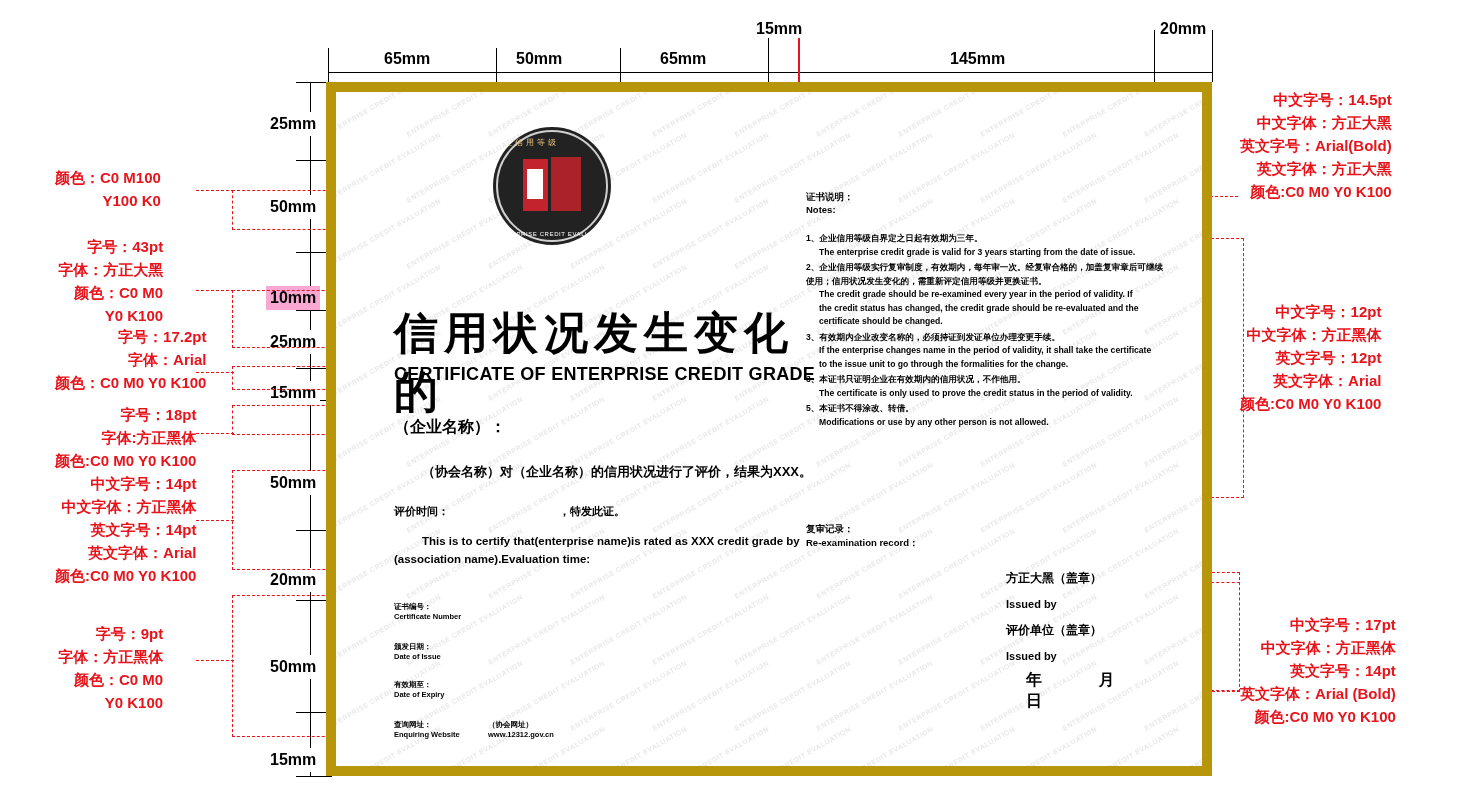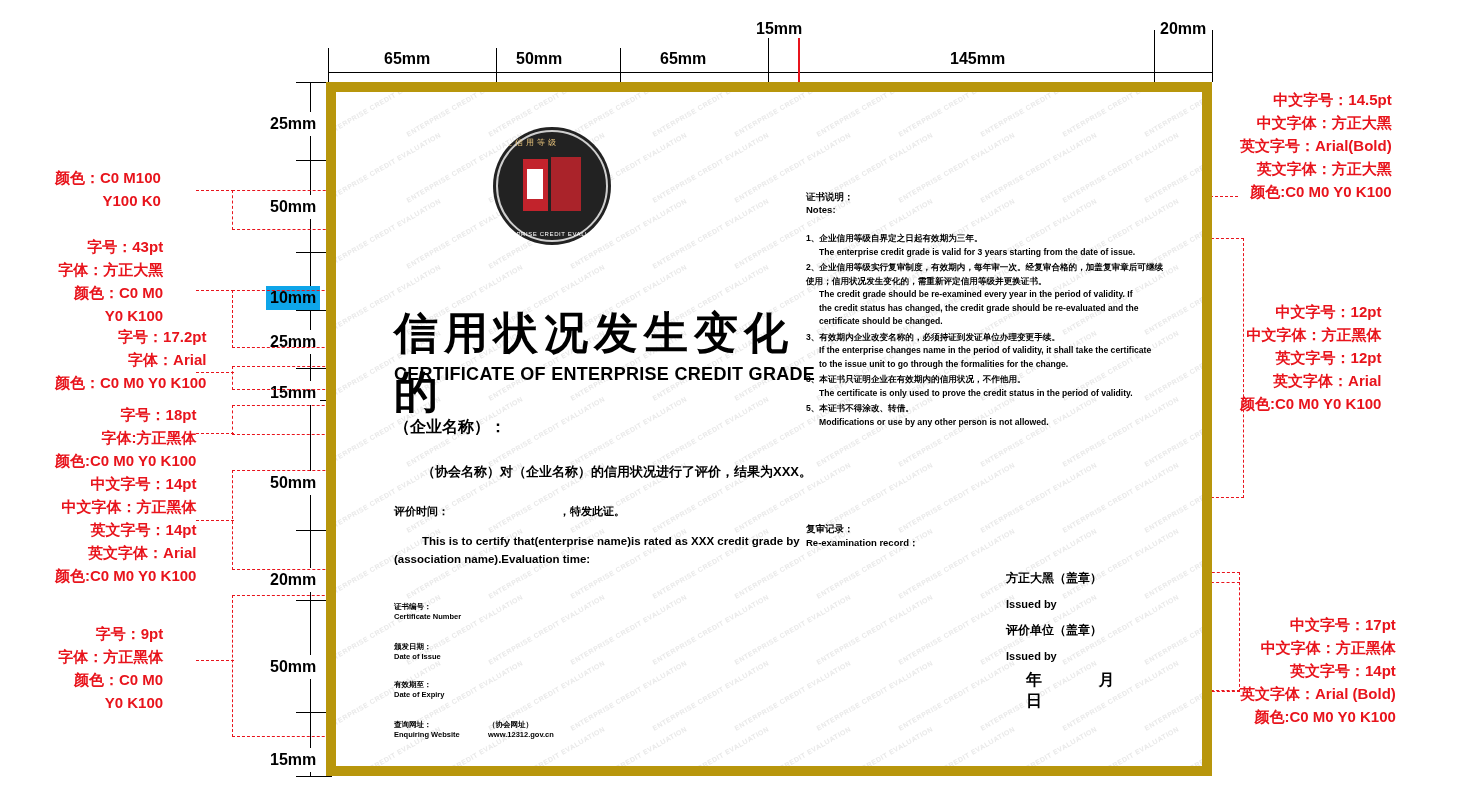--- a/index.html
+++ b/index.html
@@ -136,21 +136,21 @@
   <div class="htick" style="left:296px;top:310px;width:36px;"></div>
   <div class="htick" style="left:296px;top:368px;width:36px;"></div>
   <div class="htick" style="left:296px;top:400px;width:36px;"></div>
   <div class="htick" style="left:296px;top:530px;width:36px;"></div>
   <div class="htick" style="left:296px;top:600px;width:36px;"></div>
   <div class="htick" style="left:296px;top:712px;width:36px;"></div>
   <div class="htick" style="left:296px;top:776px;width:36px;"></div>
 
   <span class="dim abs" style="left:266px;top:112px;background:#fff;padding:3px 4px;">25mm</span>
   <span class="dim abs" style="left:266px;top:195px;background:#fff;padding:3px 4px;">50mm</span>
-  <span class="dim abs" style="left:266px;top:286px;background:#0ea5e9;padding:3px 4px;">10mm</span>
+  <span class="dim abs" style="left:266px;top:286px;background:#f9a8d4;padding:3px 4px;">10mm</span>
   <span class="dim abs" style="left:266px;top:330px;background:#fff;padding:3px 4px;">25mm</span>
   <span class="dim abs" style="left:266px;top:381px;background:#fff;padding:3px 4px;">15mm</span>
   <span class="dim abs" style="left:266px;top:471px;background:#fff;padding:3px 4px;">50mm</span>
   <span class="dim abs" style="left:266px;top:568px;background:#fff;padding:3px 4px;">20mm</span>
   <span class="dim abs" style="left:266px;top:655px;background:#fff;padding:3px 4px;">50mm</span>
   <span class="dim abs" style="left:266px;top:748px;background:#fff;padding:3px 4px;">15mm</span>
 </div>
 
 <div class="ann abs" style="left:55px;top:166px;">颜色：C0 M100
         Y100 K0</div>

